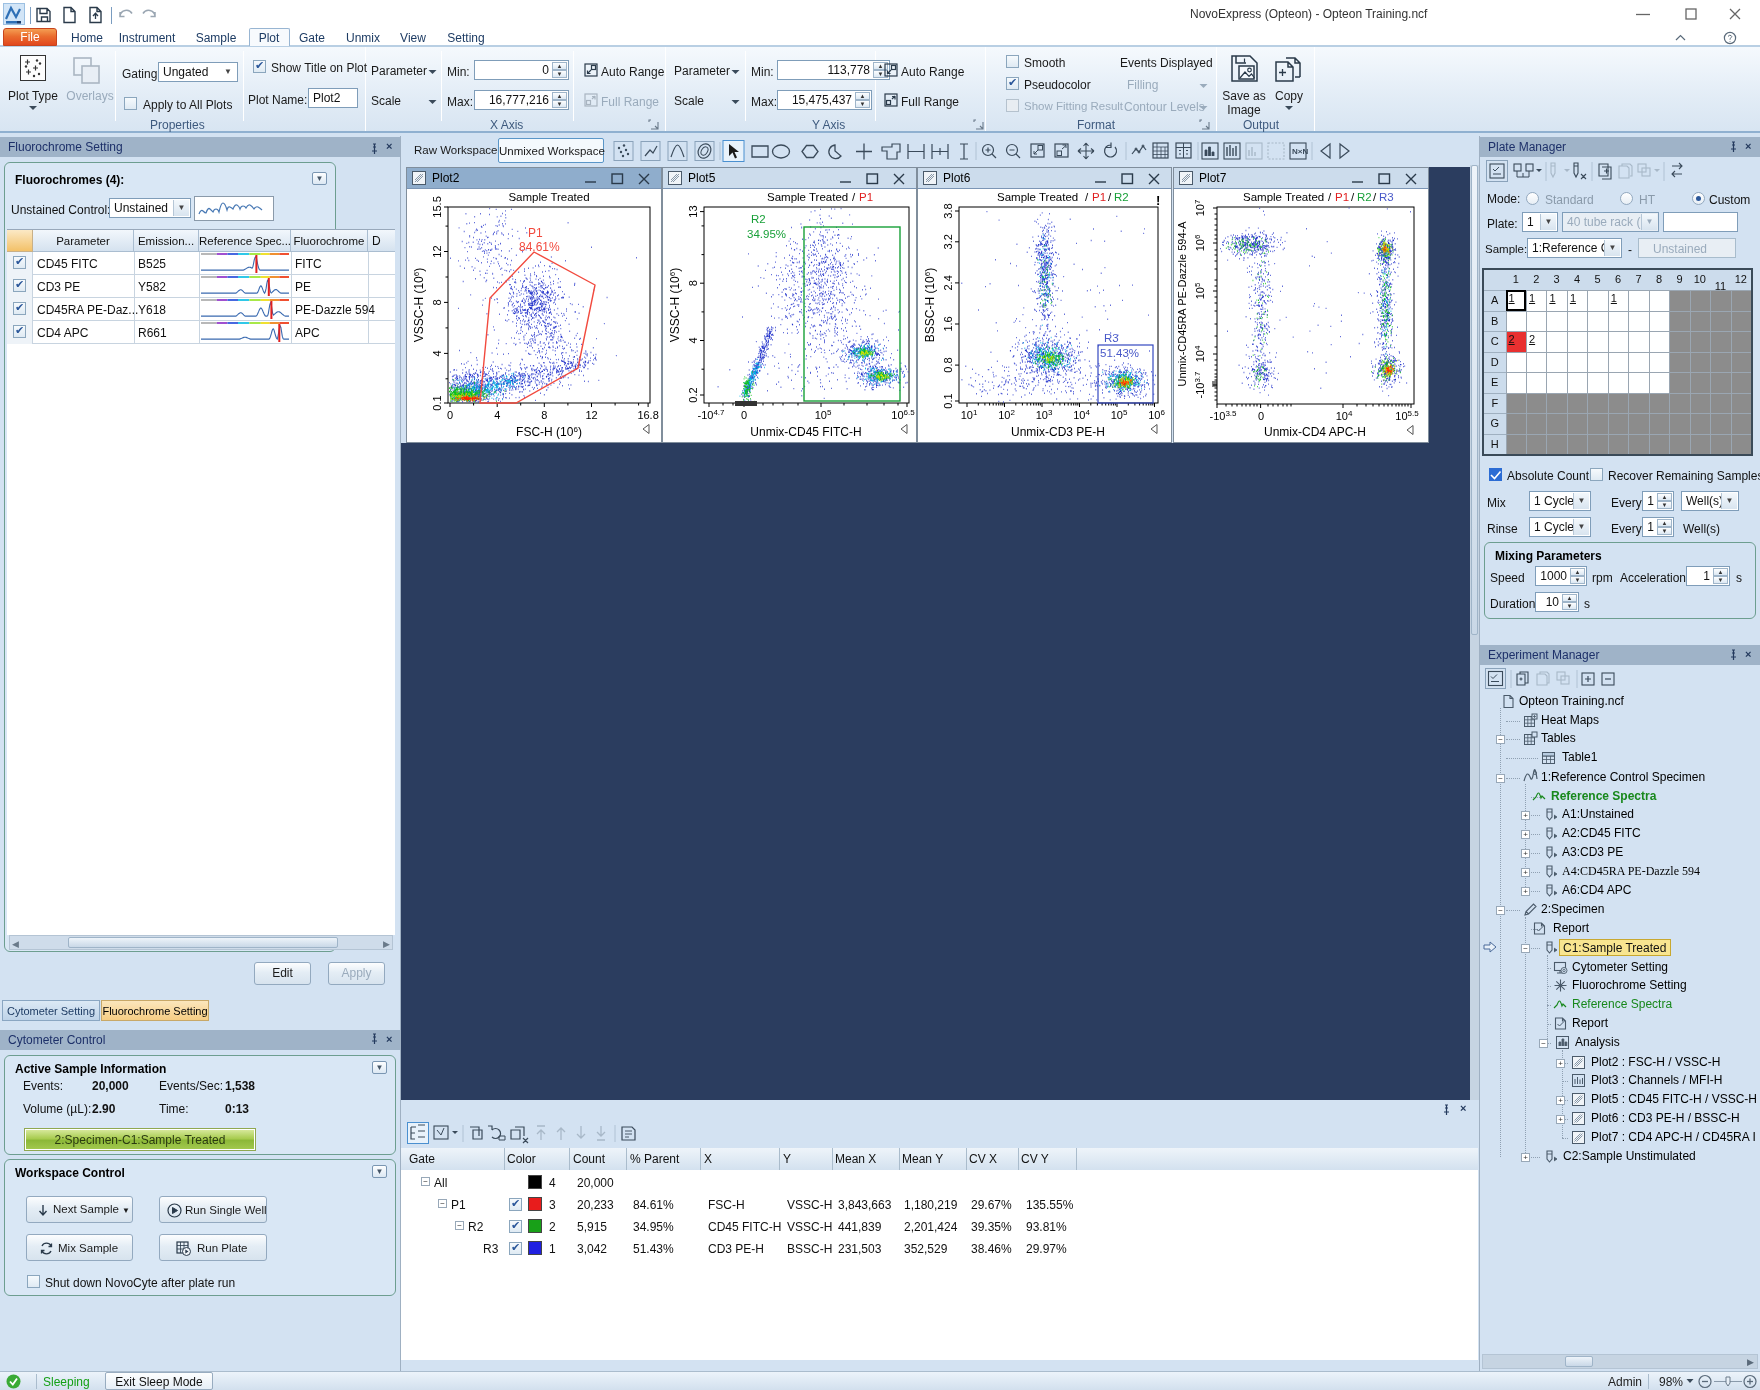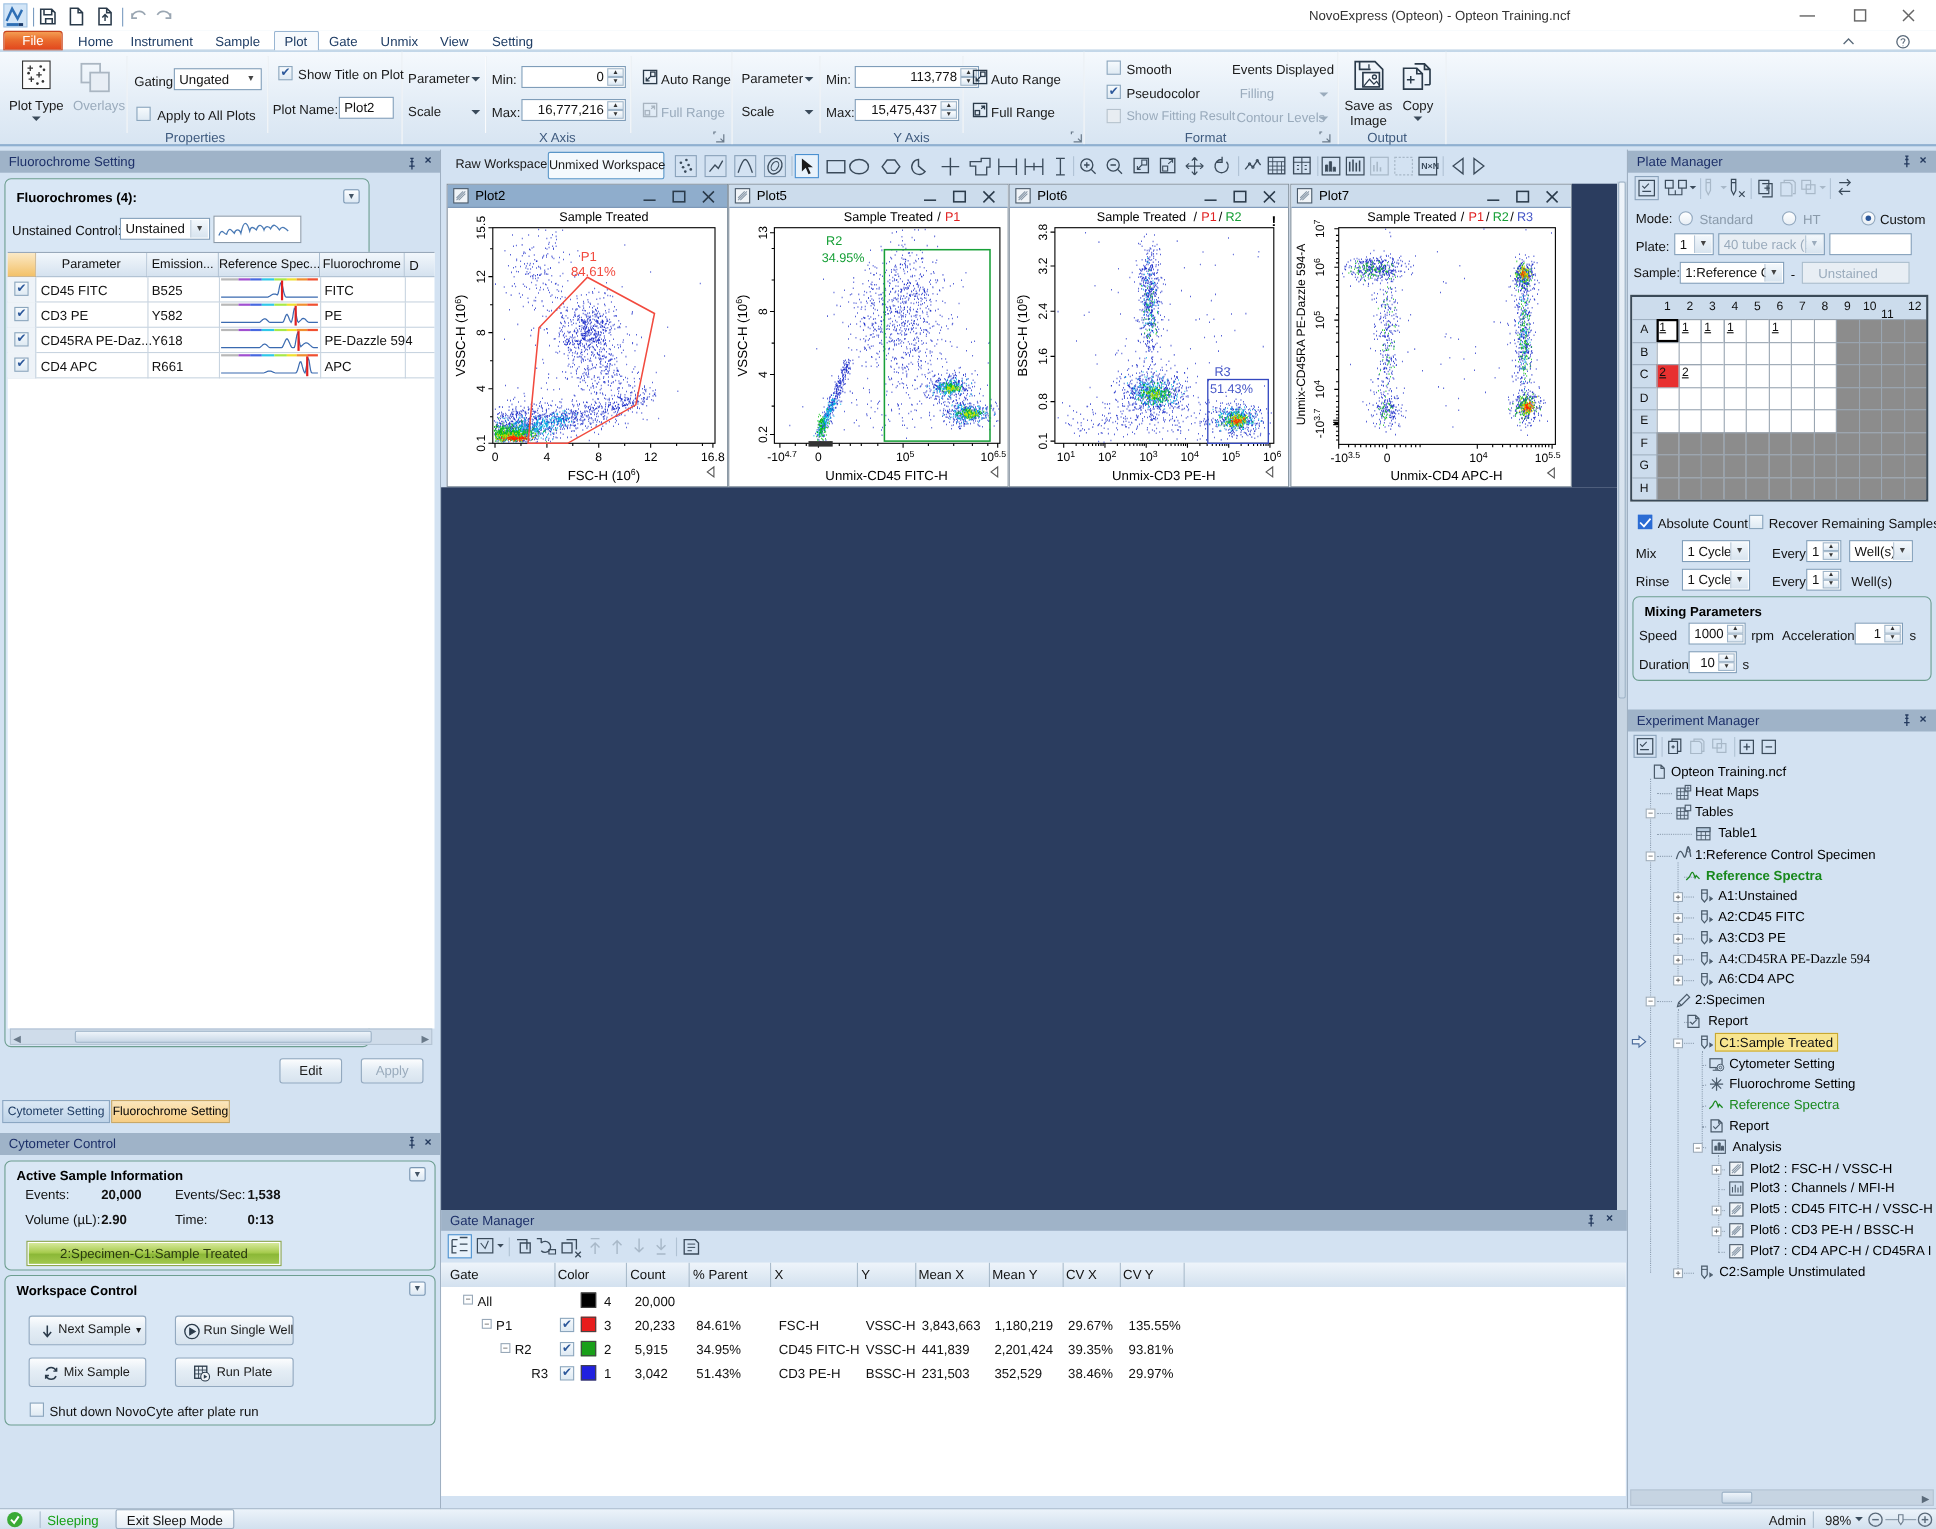--- a/index.html
+++ b/index.html
@@ -749,21 +749,20 @@
       </svg>
  </div>
 
  <div class="abs" style="left:0;top:307px;width:1069px;height:657px;background:#2b3d5f"></div>
  <div class="abs" style="left:1028px;top:31px;width:41px;height:276px;background:#2b3d5f"></div>
 
  <div class="abs" style="left:1069px;top:29px;width:9px;height:935px;background:#c6d4e2">
   <div class="thumb" style="left:1px;top:0px;width:7px;height:470px"></div>
  </div>
 
- <div class="tb-title" style="top:964px;height:19px">Gate Manager</div>
  <svg style="position:absolute;left:1040px;top:968px" width="11" height="12" viewBox="0 0 11 12" fill="none" stroke="#243a5e" stroke-width="1.2">
       <path d="M4 1 h3 M5.5 1 v7 M3 8 h5 M4 4 h3 M5.5 8 v3"></path>
     </svg>
     <div class="pin" style="left:1059px;top:967px;font-weight:bold">×</div>
  <div class="abs" style="left:0;top:983px;width:1078px;height:252px;background:#d3e2f2">
 
   <svg style="left:6px;top:3px" width="260" height="23" viewBox="0 0 260 23" fill="none" stroke="#3a4a5a">
    <rect x="0.5" y="0.5" width="21" height="21" stroke="#4a90d0" fill="#e8f2fb"></rect>
         <path d="M4 5 h5 M4 5 v12 h4 M4 11 h4 M11 9 h7 M11 15 h7 M11 3 h7" stroke-width="1.2"></path>
    <rect x="27" y="4" width="14" height="13" stroke-width="1.1"></rect>
@@ -937,21 +936,21 @@
       <div class="abs" style="left:21.5px;top:3px;width:20.5px;text-align:center;font-size:11px">1</div>
       <div class="abs" style="left:42.0px;top:3px;width:20.5px;text-align:center;font-size:11px">2</div>
       <div class="abs" style="left:62.4px;top:3px;width:20.5px;text-align:center;font-size:11px">3</div>
       <div class="abs" style="left:82.9px;top:3px;width:20.5px;text-align:center;font-size:11px">4</div>
       <div class="abs" style="left:103.3px;top:3px;width:20.5px;text-align:center;font-size:11px">5</div>
       <div class="abs" style="left:123.8px;top:3px;width:20.5px;text-align:center;font-size:11px">6</div>
       <div class="abs" style="left:144.2px;top:3px;width:20.5px;text-align:center;font-size:11px">7</div>
       <div class="abs" style="left:164.7px;top:3px;width:20.5px;text-align:center;font-size:11px">8</div>
       <div class="abs" style="left:185.2px;top:3px;width:20.5px;text-align:center;font-size:11px">9</div>
       <div class="abs" style="left:205.6px;top:3px;width:20.5px;text-align:center;font-size:11px">10</div>
-      <div class="abs" style="left:226.1px;top:10px;width:20.5px;font-size:11px">11</div>
+      <div class="abs" style="left:226.1px;top:10px;width:20.5px;text-align:center;font-size:11px">11</div>
       <div class="abs" style="left:246.5px;top:3px;width:20.5px;text-align:center;font-size:11px">12</div>
       <div class="abs" style="left:0;top:20.0px;width:21.5px;height:20.5px;background:#ccdcec;border-top:1px solid #9fb0c0;text-align:center;padding-top:3px;font-size:11px">A</div>
       <div class="abs" style="left:21.5px;top:20.0px;width:20.5px;height:20.5px;background:#fff;border-top:1px solid #9aa6b2;border-left:1px solid #9aa6b2"></div>
       <div class="abs" style="left:42.0px;top:20.0px;width:20.5px;height:20.5px;background:#fff;border-top:1px solid #9aa6b2;border-left:1px solid #9aa6b2"></div>
       <div class="abs" style="left:62.4px;top:20.0px;width:20.5px;height:20.5px;background:#fff;border-top:1px solid #9aa6b2;border-left:1px solid #9aa6b2"></div>
       <div class="abs" style="left:82.9px;top:20.0px;width:20.5px;height:20.5px;background:#fff;border-top:1px solid #9aa6b2;border-left:1px solid #9aa6b2"></div>
       <div class="abs" style="left:103.3px;top:20.0px;width:20.5px;height:20.5px;background:#fff;border-top:1px solid #9aa6b2;border-left:1px solid #9aa6b2"></div>
       <div class="abs" style="left:123.8px;top:20.0px;width:20.5px;height:20.5px;background:#fff;border-top:1px solid #9aa6b2;border-left:1px solid #9aa6b2"></div>
       <div class="abs" style="left:144.2px;top:20.0px;width:20.5px;height:20.5px;background:#fff;border-top:1px solid #9aa6b2;border-left:1px solid #9aa6b2"></div>
       <div class="abs" style="left:164.7px;top:20.0px;width:20.5px;height:20.5px;background:#fff;border-top:1px solid #9aa6b2;border-left:1px solid #9aa6b2"></div>

